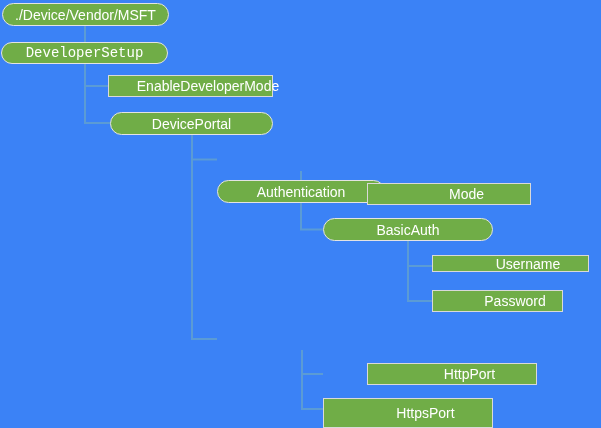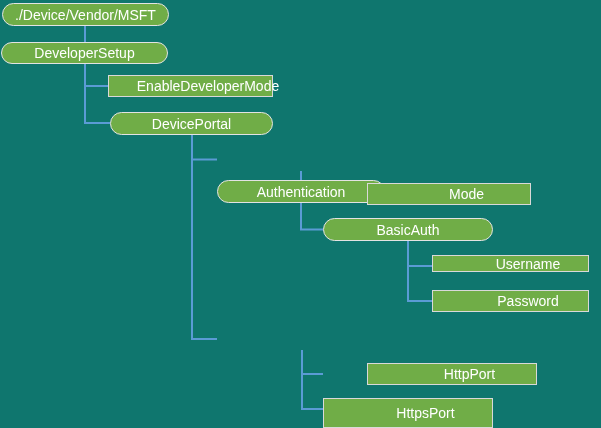--- a/index.html
+++ b/index.html
@@ -44,36 +44,36 @@
     border-radius: 12px;
     border: 1px solid var(--pill-border, #e3e3e3);
   }
   .rect {
     border-radius: 0;
     border: 1px solid var(--rect-border, #D9D9D9);
     padding-left: 35px;
   }
   
   .n-root          { left: 2px;   top: 3px;   width: 167px; height: 23px; }
-  .n-devsetup      { left: 1px;   top: 42px;  width: 167px; height: 22px; }
+  .n-devsetup      { left: 1px;   top: 42px;  width: 167px; height: 22px; font-family: Liberation Mono, monospace; }
   .n-enabledevmode { left: 108px; top: 75px;  width: 165px; height: 22px; }
   .n-deviceportal  { left: 110px; top: 112px; width: 163px; height: 23px; }
   .n-auth          { left: 217px; top: 148px; width: 168px; height: 23px; margin-top: 32px; }
   .n-mode          { left: 323px; top: 183px; width: 164px; height: 22px; margin-left: 44px; }
   .n-basicauth     { left: 323px; top: 218px; width: 170px; height: 23px; }
   .n-username      { left: 432px; top: 255px; width: 157px; height: 17px; }
-  .n-password      { left: 432px; top: 290px; width: 157px; height: 22px; }
+  .n-password      { left: 432px; top: 290px; width: 131px; height: 22px; }
   .n-connection    { left: 217px; top: 328px; width: 170px; height: 22px; }
   .n-httpport      { left: 323px; top: 363px; width: 170px; height: 22px; margin-left: 44px; }
   .n-httpsport     { left: 323px; top: 398px; width: 170px; height: 30px; }
 </style>
 </head>
 <body>
 
-<div id="stage" style="background: #0f766e;">
+<div id="stage" style="background: #3b82f6;">
 
   <svg id="connectors" viewBox="0 0 601 428" xmlns="http://www.w3.org/2000/svg">
     <path d="M85 26 L85 42"></path>
     <path d="M85 64 L85 123 L110 123"></path>
     <path d="M85 86 L108 86"></path>
     <path d="M192 135 L192 339 L217 339"></path>
     <path d="M192 159.5 L217 159.5"></path>
     <path d="M301 171 L301 229.5 L323 229.5"></path>
     <path d="M301 194 L323 194"></path>
     <path d="M408 241 L408 301 L432 301"></path>

